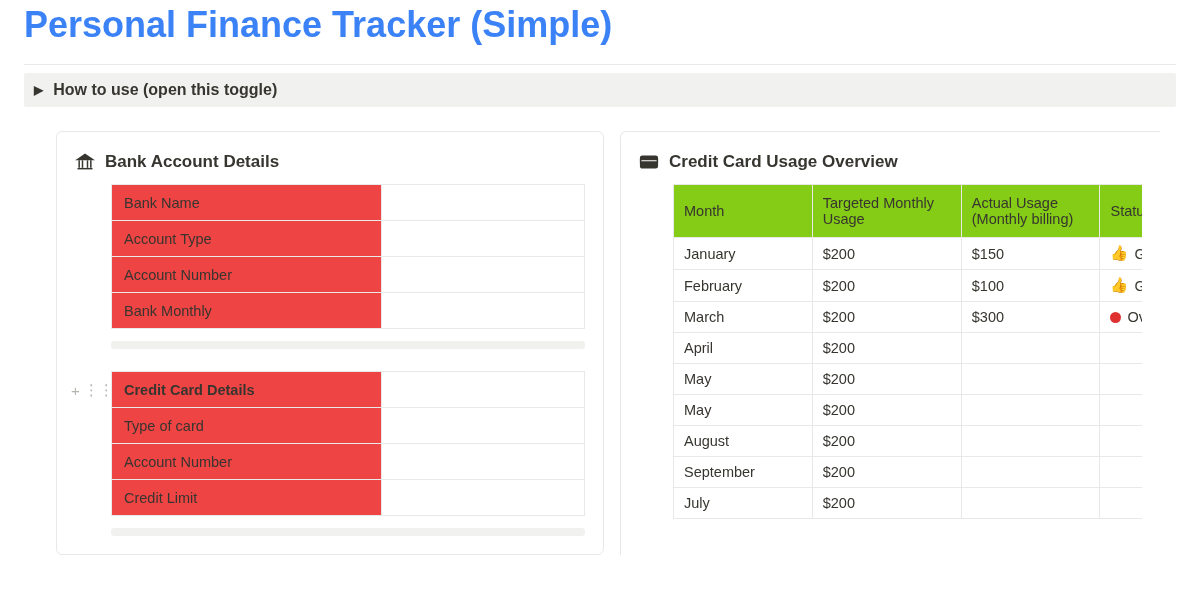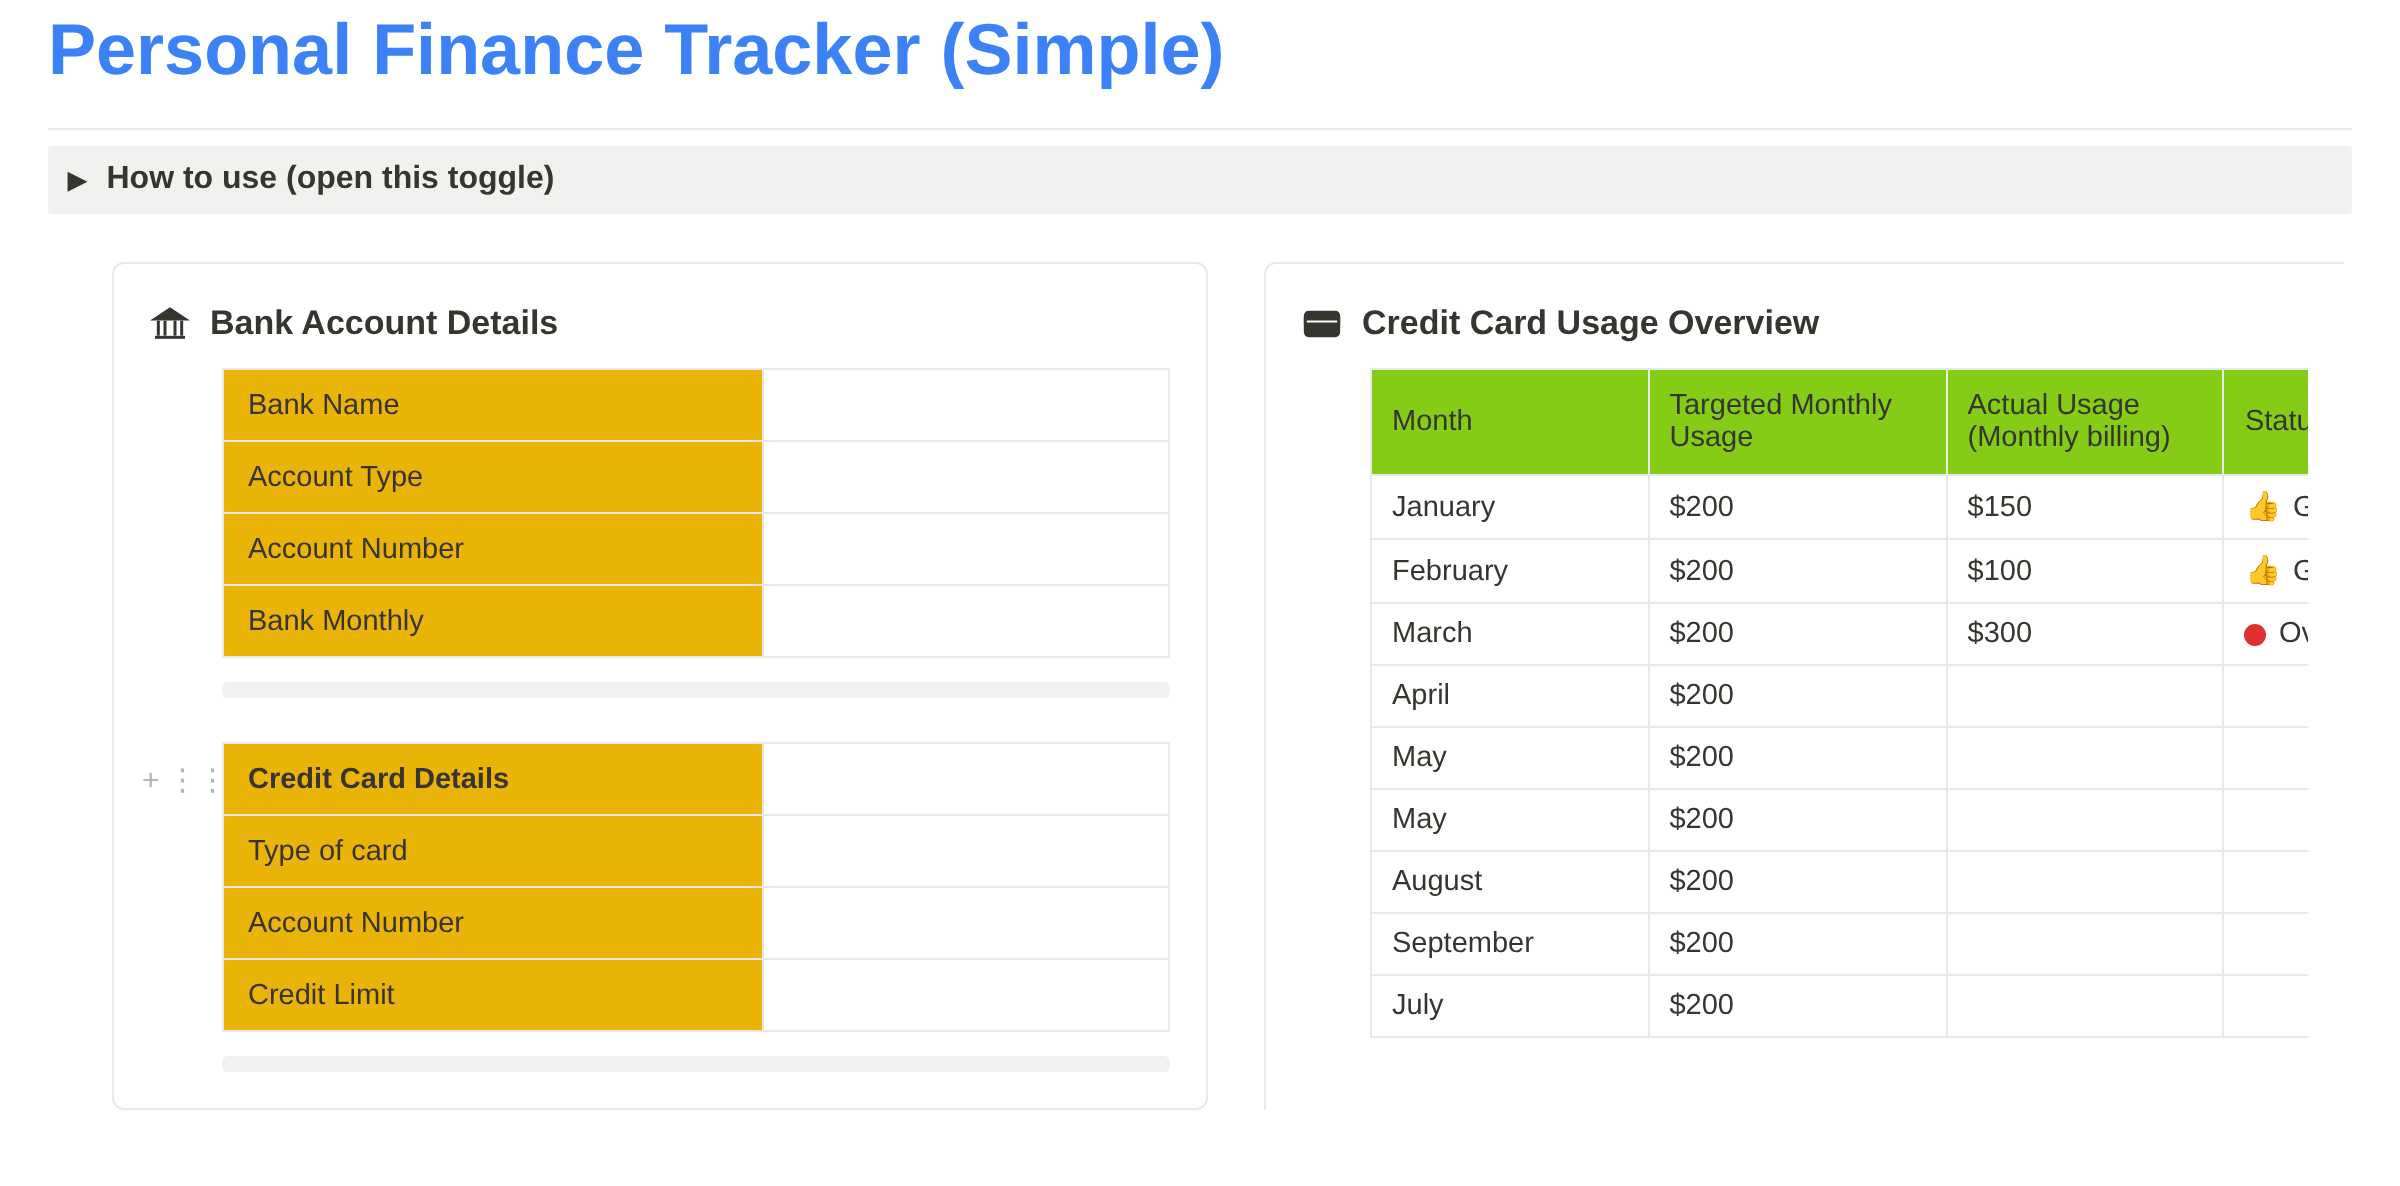--- a/index.html
+++ b/index.html
@@ -34,21 +34,21 @@
     font-weight: 600;
     color: #37352f;
     margin-bottom: 24px;
   }
   .toggle-block .tri {
     font-size: 12px;
     color: #37352f;
   }
   .columns {
     display: flex;
-    gap: 28px;
+    gap: 16px;
     padding-left: 32px;
   }
   .card {
     border: 1px solid #e8e8e6;
     border-radius: 6px;
     padding: 14px 18px 18px 18px;
     flex-shrink: 0;
   }
   .card.left { width: 548px; }
   .card.right { width: 540px; border-right: none; border-bottom: none; border-radius: 6px 0 0 0; overflow: hidden;}
@@ -68,21 +68,21 @@
     border-collapse: collapse;
     border-top: 1px solid #e8e8e6;
   }
   .kv-table td {
     border: 1px solid #e8e8e6;
     padding: 8px 12px;
     font-size: 14.5px;
     height: 36px;
   }
   .kv-table td.key {
-    background: #eab308;
+    background: #ef4444;
     width: 270px;
     color: #37352f;
     font-weight: 500;
   }
   .fake-scrollbar {
     height: 8px;
     background: #f1f1ef;
     border-radius: 3px;
     margin: 12px 0 22px 36px;
   }

